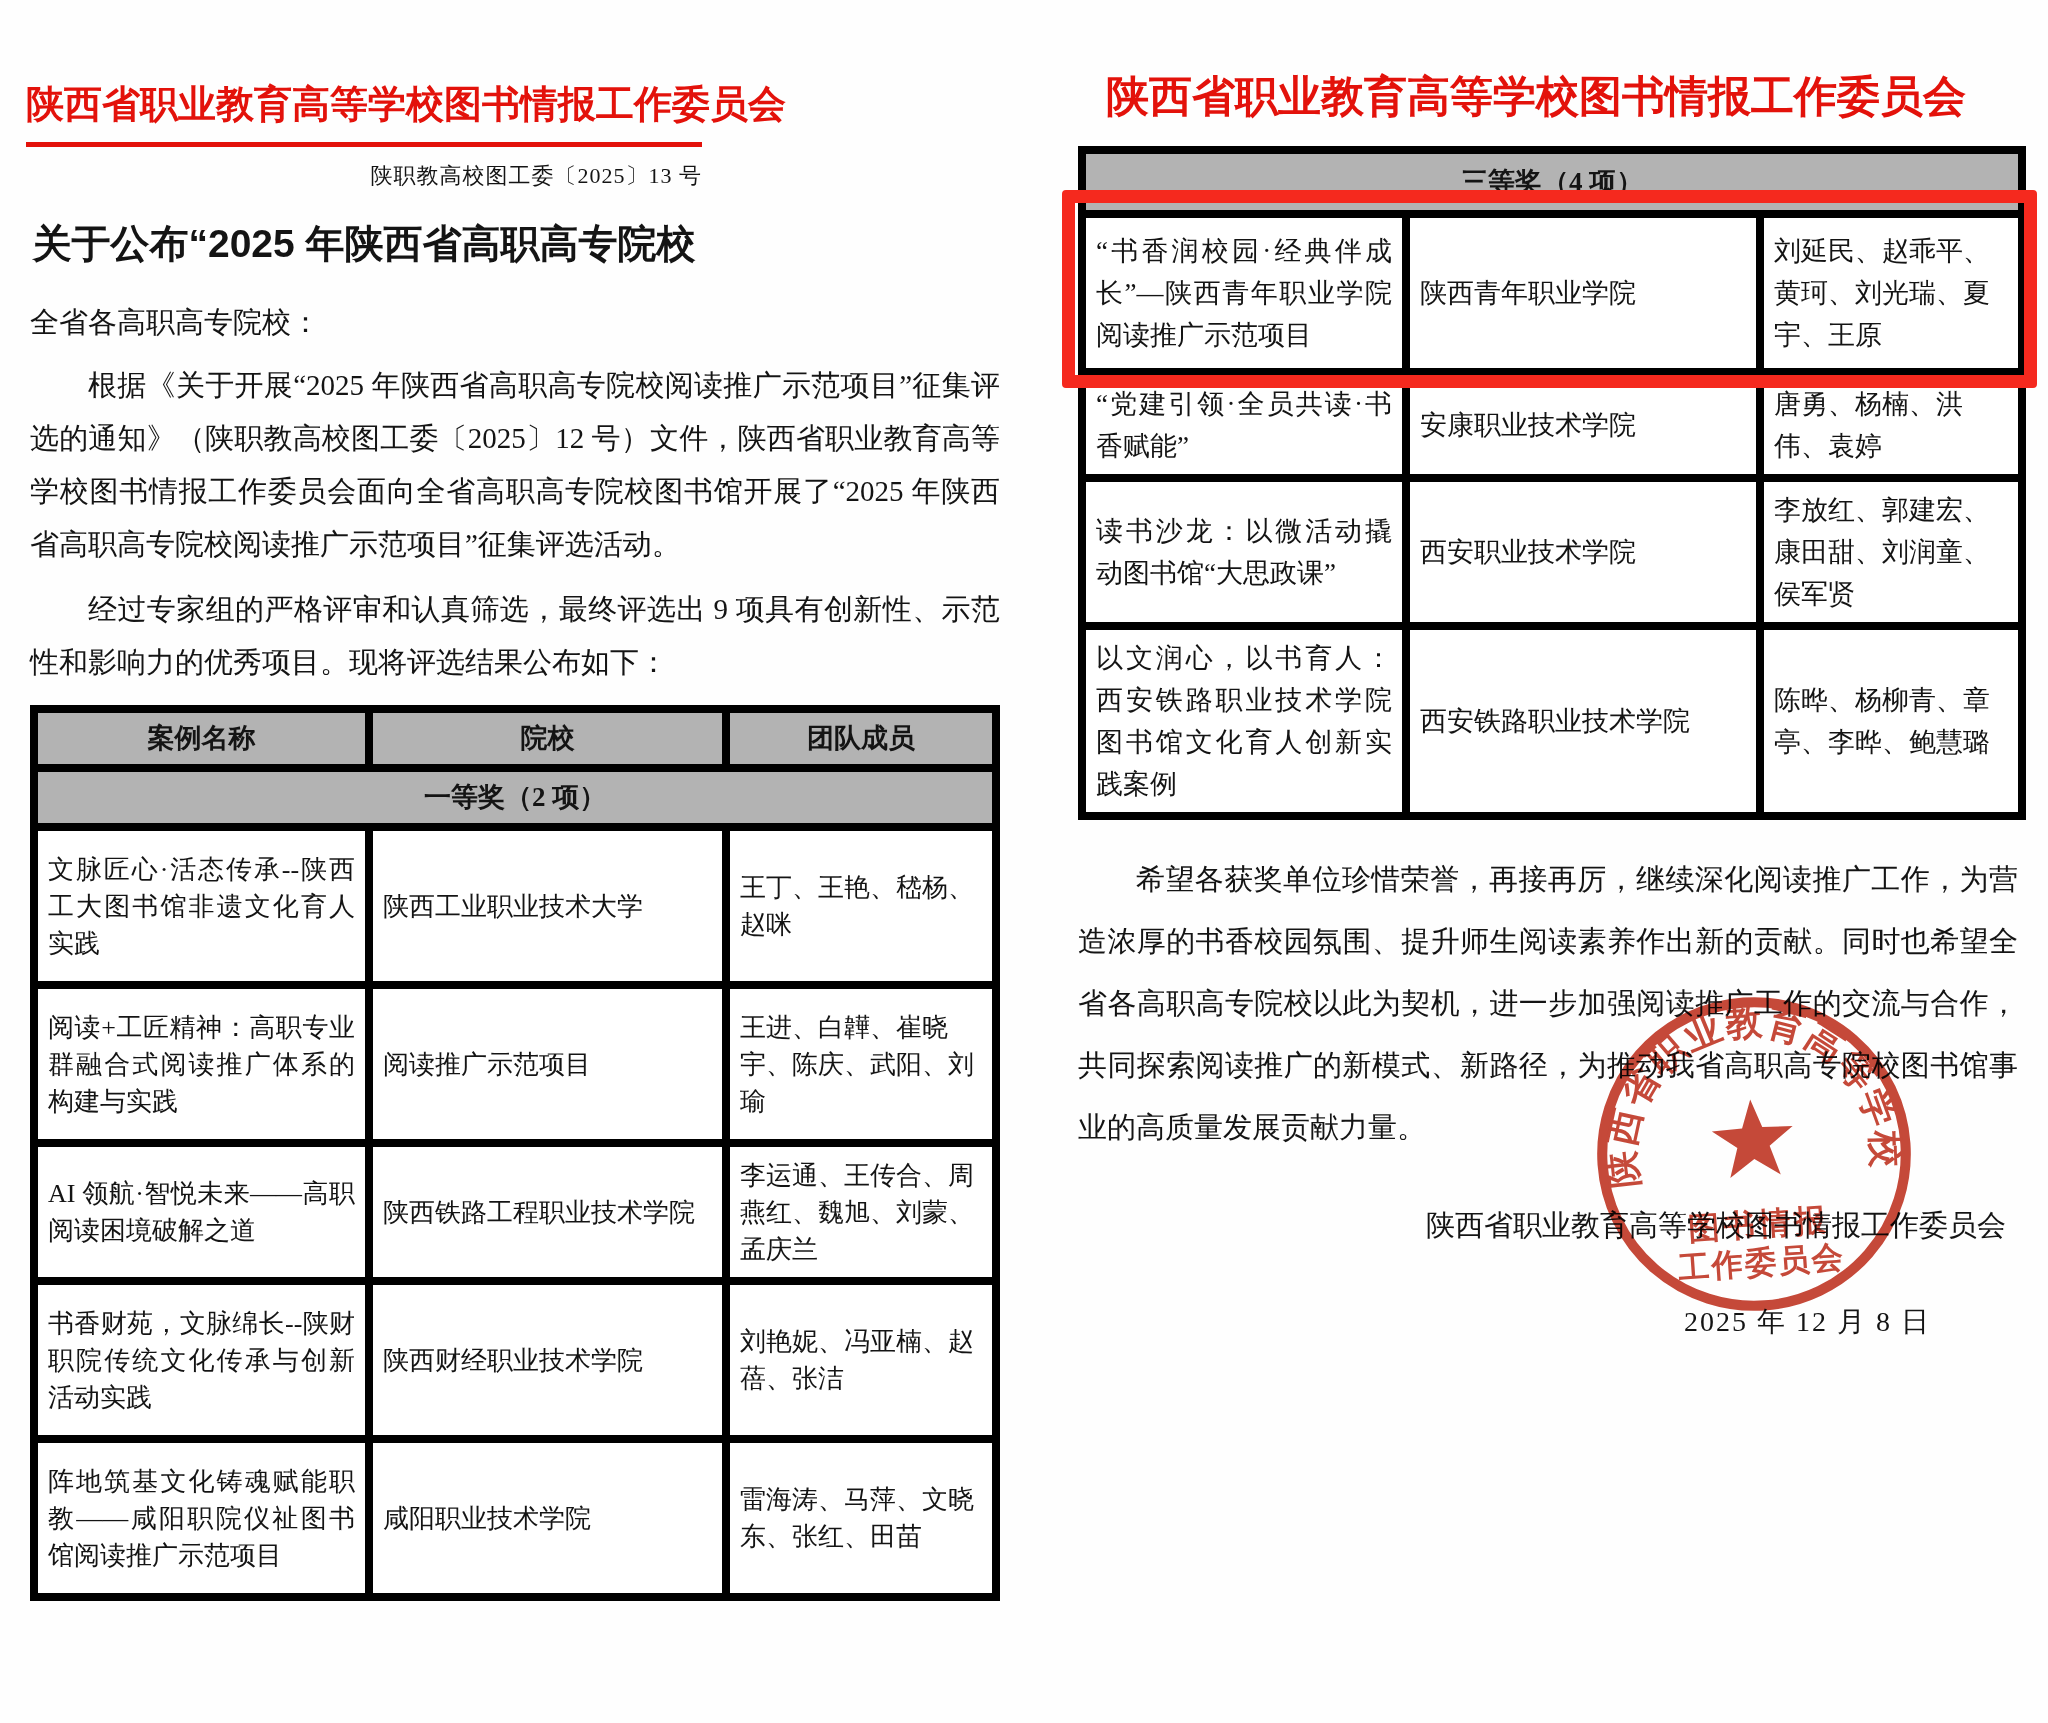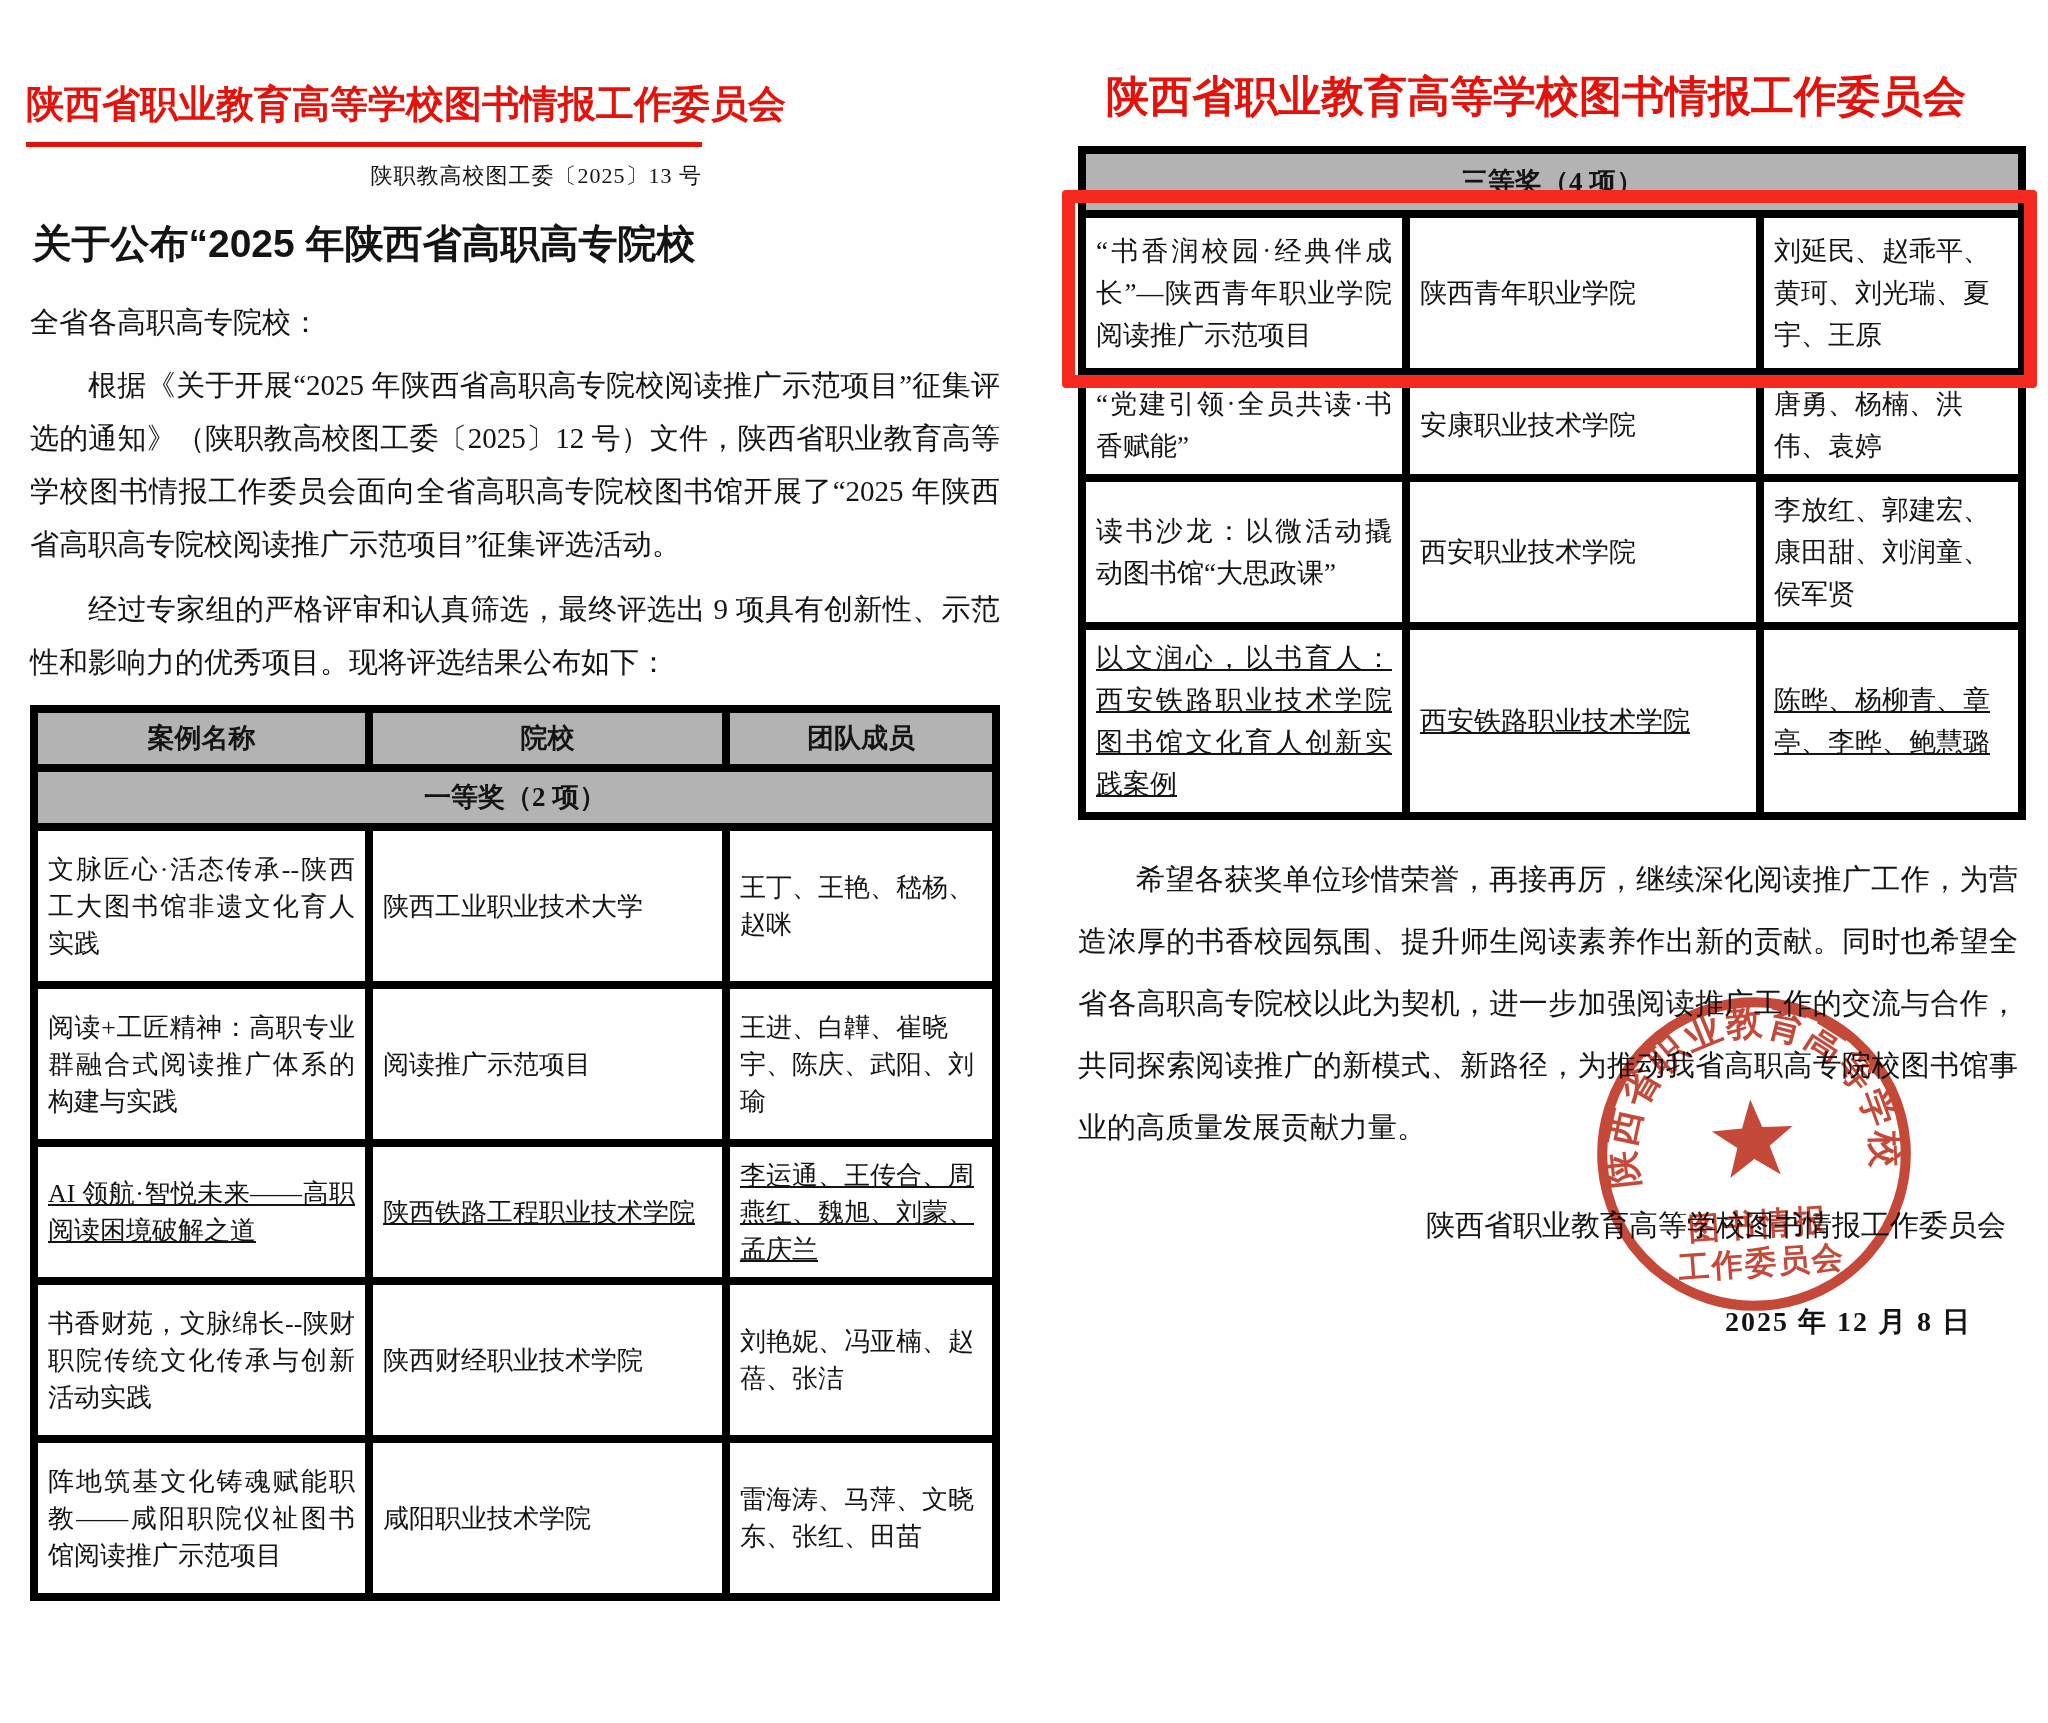--- a/index.html
+++ b/index.html
@@ -48,32 +48,32 @@
     overflow:hidden;
   }
   .head-row td,.section-row td{
     background:var(--gray);text-align:center;font-weight:bold;font-size:27px;
   }
   .col-case{text-align:justify;text-justify:inter-ideograph;}
   .col-school,.col-team{text-align:left;}
   .tbl-left{margin:16px 0 0 30px;width:962px;}
   .tbl-right{margin:18px 0 0 54px;width:940px;}
   .tbl-right td{font-size:27px;line-height:42px;}
-  .tr-h158{height:158px;} .tr-h94{height:94px;} .tr-h138{height:138px;text-decoration:underline;} .tr-h54{height:54px;}
+  .tr-h158{height:158px;} .tr-h94{height:94px;} .tr-h138{height:138px;} .tr-h54{height:54px;}
 
   
   .org-title-right{
     margin:56px auto 0;width:900px;text-align:center;
     font-size:43px;font-weight:bold;color:var(--red);line-height:62px;white-space:nowrap;
   }
   .para-right{margin:28px 30px 0 54px;width:940px;font-size:29px;line-height:62px;
     text-align:justify;text-justify:inter-ideograph;}
   .signature{margin-top:48px;}
   .sig-org{text-align:right;padding-right:42px;font-size:29px;}
-  .sig-date{text-align:right;padding-right:76px;font-size:28px;margin-top:57px;letter-spacing:2px;font-weight:bold;}
+  .sig-date{text-align:right;padding-right:117px;font-size:28px;margin-top:57px;letter-spacing:2px;}
 
   .highlight-box{
     position:absolute;left:38px;top:180px;width:975px;height:198px;
     border:13px solid var(--hl-red);border-radius:4px;
     box-sizing:border-box;z-index:6;pointer-events:none;
   }
 
   .seal{
     position:absolute;left:558px;top:972px;width:344px;height:344px;
     z-index:4;mix-blend-mode:multiply;opacity:.93;

